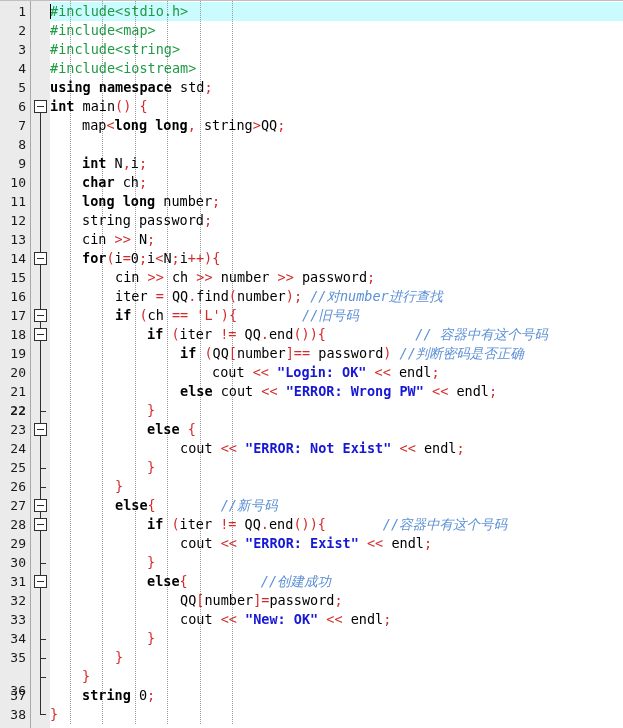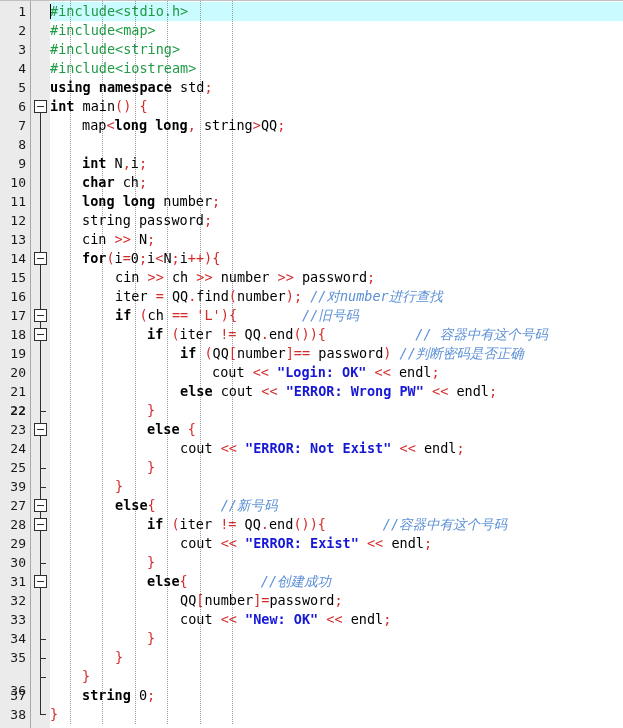--- a/index.html
+++ b/index.html
@@ -94,21 +94,21 @@
       <div class="lnum" style="top: 286px;">16</div>
       <div class="lnum" style="top: 305px;">17</div>
       <div class="lnum" style="top: 324px;">18</div>
       <div class="lnum" style="top: 343px;">19</div>
       <div class="lnum" style="top: 362px;">20</div>
       <div class="lnum" style="top: 381px;">21</div>
       <div class="lnum" style="top: 400px; font-weight: bold;">22</div>
       <div class="lnum" style="top: 419px;">23</div>
       <div class="lnum" style="top: 438px;">24</div>
       <div class="lnum" style="top: 457px;">25</div>
-      <div class="lnum" style="top: 476px;">39</div>
+      <div class="lnum" style="top: 476px;">26</div>
       <div class="lnum" style="top: 495px;">27</div>
       <div class="lnum" style="top: 514px;">28</div>
       <div class="lnum" style="top: 533px;">29</div>
       <div class="lnum" style="top: 552px;">30</div>
       <div class="lnum" style="top: 571px;">31</div>
       <div class="lnum" style="top: 590px;">32</div>
       <div class="lnum" style="top: 609px;">33</div>
       <div class="lnum" style="top: 628px;">34</div>
       <div class="lnum" style="top: 647px;">35</div>
       <div class="lnum" style="top: 680px;">36</div>

